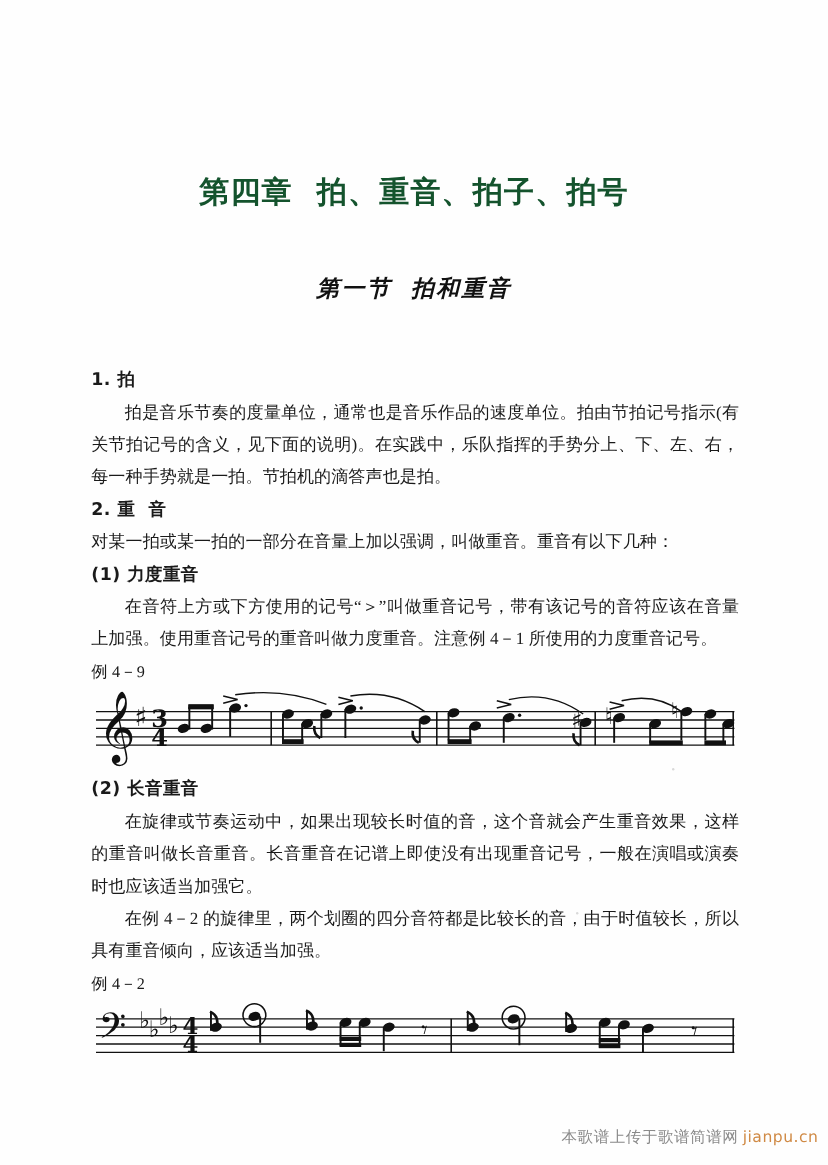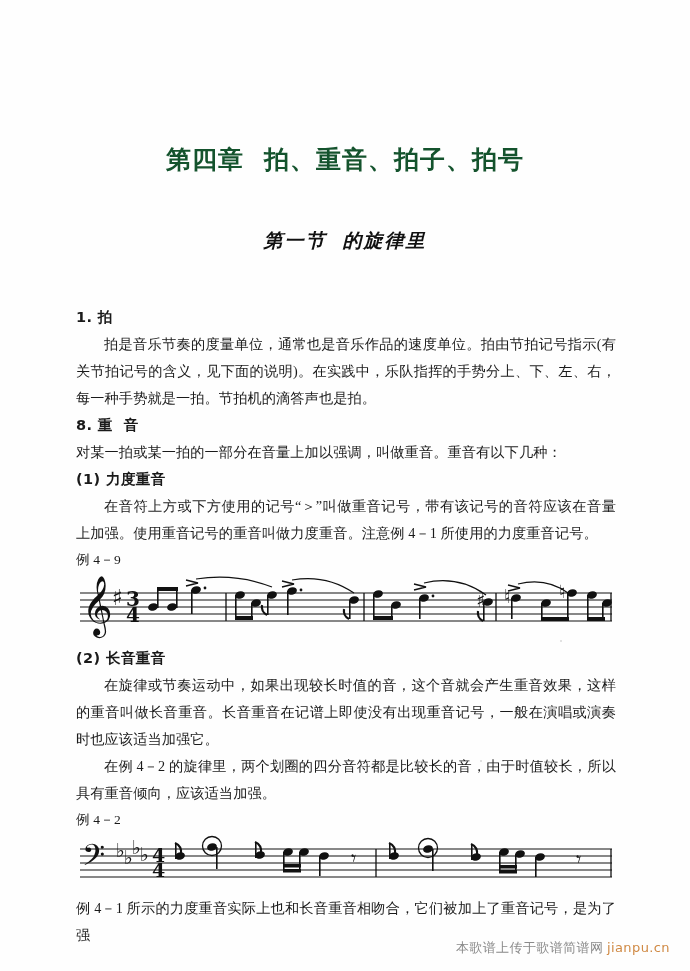--- a/index.html
+++ b/index.html
@@ -98,21 +98,21 @@
   .staff-wrap {
     position: relative;
     width: 540px;
     margin: 0;
   }
   .staff-svg { display: block; }
 
   
   .footer {
     position: absolute;
-    right: 20px;
+    right: 8px;
     bottom: 14px;
     font-size: 13px;
     color: #8a8a8a;
     letter-spacing: .4px;
     white-space: nowrap;
   }
   .footer .brand {
     color: #d08a45;
     font-family: "DejaVu Sans", "Liberation Sans", sans-serif;
     font-size: 13px;
@@ -129,29 +129,29 @@
 </head>
 <body>
 
 <div class="page">
 
   <div class="chapter-title">
     <span>第四章</span><span class="gap"></span><span>拍、重音、拍子、拍号</span>
   </div>
 
   <div class="section-title">
-    <span>第一节</span><span class="gap"></span><span>的旋律里</span>
+    <span>第一节</span><span class="gap"></span><span>拍和重音</span>
   </div>
 
   <div class="content">
 
     <p class="sub-head">1. 拍</p>
     <p class="para indent">拍是音乐节奏的度量单位，通常也是音乐作品的速度单位。拍由节拍记号指示(有关节拍记号的含义，见下面的说明)。在实践中，乐队指挥的手势分上、下、左、右，每一种手势就是一拍。节拍机的滴答声也是拍。</p>
 
-    <p class="sub-head"><span>8. 重</span><span class="sp"></span><span>音</span></p>
+    <p class="sub-head"><span>2. 重</span><span class="sp"></span><span>音</span></p>
     <p class="para">对某一拍或某一拍的一部分在音量上加以强调，叫做重音。重音有以下几种：</p>
 
     <p class="sub-head">(1) 力度重音</p>
     <p class="para indent">在音符上方或下方使用的记号“＞”叫做重音记号，带有该记号的音符应该在音量上加强。使用重音记号的重音叫做力度重音。注意例 4－1 所使用的力度重音记号。</p>
 
     <p class="label">例 4－9</p>
 
     <div class="staff-wrap">
       <svg class="staff-svg" width="540" height="66" viewBox="0 0 540 66">
         <g stroke="#111" stroke-width="1.1">
@@ -344,21 +344,20 @@
           <ellipse cx="464" cy="24" rx="5" ry="3.7" transform="rotate(-18 464 24)"></ellipse>
           <rect x="459" y="24" width="1.6" height="20"></rect>
 
           <text x="500" y="33" font-size="20" font-family="DejaVu Sans, sans-serif" fill="#111">𝄾</text>
         </g>
       </svg>
     </div>
 
     <div class="sp-block"></div>
 
-    <p class="para">例 4－1 所示的力度重音实际上也和长音重音相吻合，它们被加上了重音记号，是为了强</p>
   </div>
 
   <div class="footer">
     <span>本歌谱上传于歌谱简谱网</span>
     <span class="brand">jianpu.cn</span>
   </div>
 
   <div class="speck" style="left:612px;top:341px;width:3px;height:3px;"></div>
   <div class="speck" style="left:560px;top:640px;width:2px;height:2px;"></div>
   <div class="speck" style="left:480px;top:760px;width:2px;height:2px;"></div>

